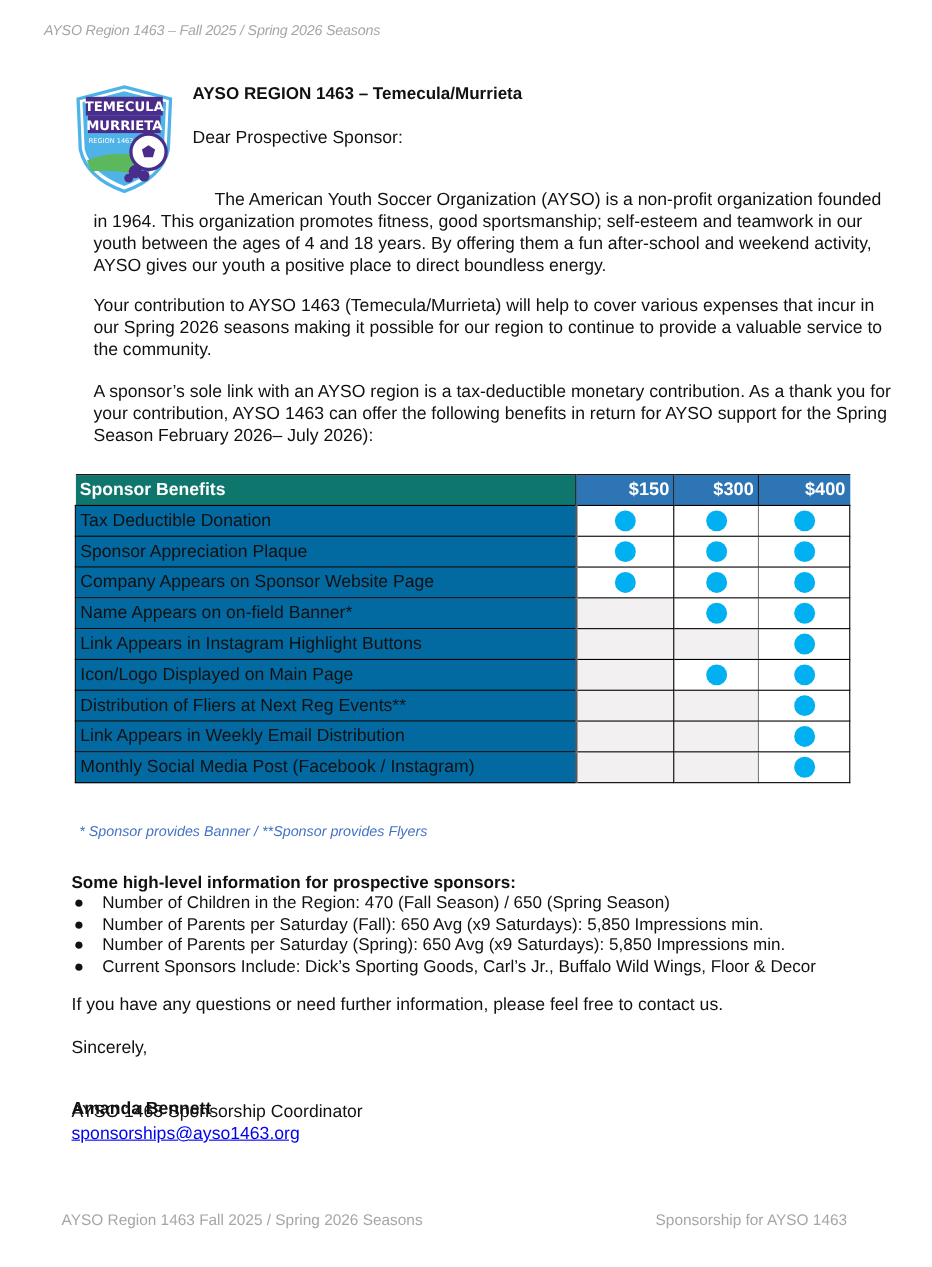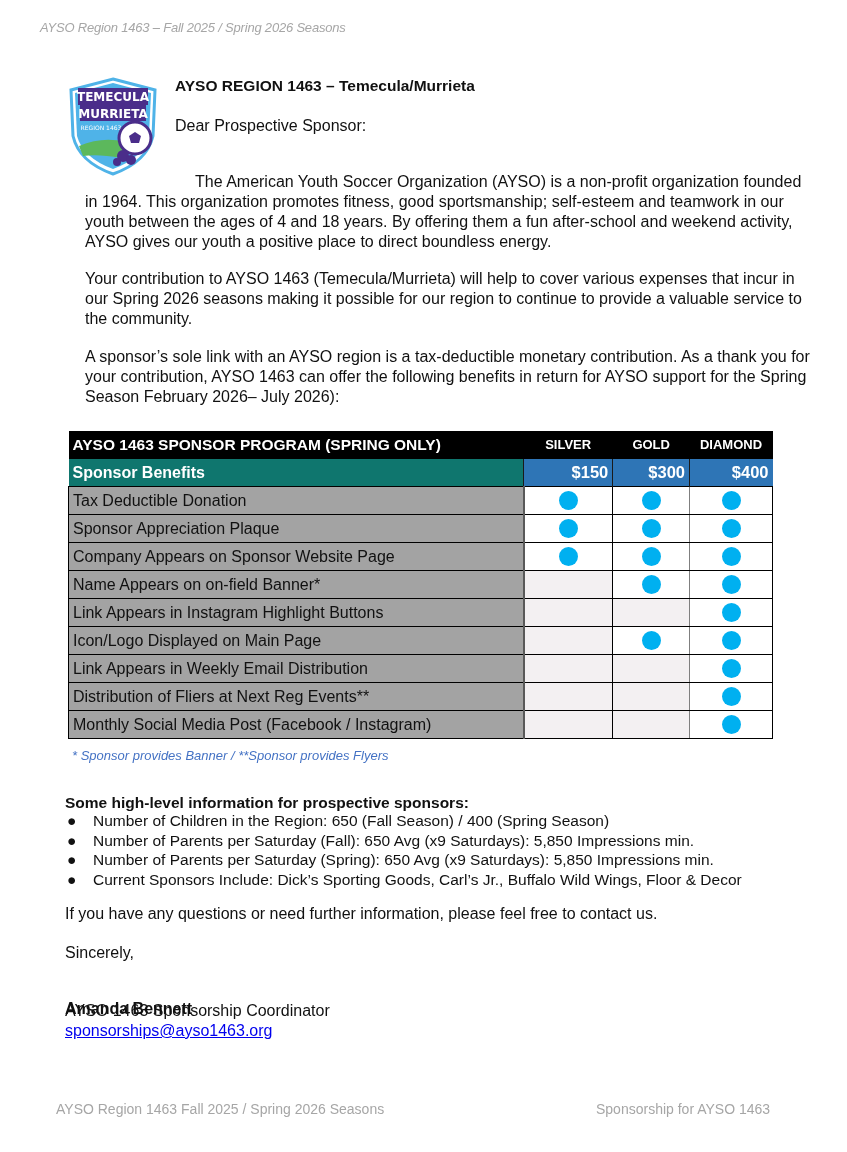--- a/index.html
+++ b/index.html
@@ -15,21 +15,21 @@
   .p2 { top: 269px; }
   .p3 { top: 347px; }
   table.sp { position: absolute; left: 68px; top: 431px; border-collapse: collapse; width: 705px; }
   table.sp td { padding: 0 4px; height: 27px; }
   .r-head td { background: #000; color: #fff; font-weight: bold; height: 26px; }
   .r-head .htitle { font-size: 15.5px; }
   .r-head .tier { font-size: 13px; text-align: center; }
   .r-price td { background: #0f766e; color: #fff; font-weight: bold; font-size: 16px; height: 28px; border-top: 1px solid #000; }
   .r-price td.price { background: #2e75b6; text-align: right; font-size: 16.5px; border-left: 1px solid #1a1a1a; }
   .r-ben td { border: 1px solid #000; }
-  .r-ben td.ben { background: #a3a3a3; font-size: 16px; width: 448px; border-right: 2px solid #595959; }
+  .r-ben td.ben { background: #0369a1; font-size: 16px; width: 448px; border-right: 2px solid #595959; }
   .r-ben td.cell { background: #fff; text-align: center; width: 80px; }
   .r-ben td.cell.empty { background: #f3f0f2; }
   .r-ben td.cell.c2 { width: 68px; border-left: 1px solid #7f7f7f; border-right: 1px solid #7f7f7f; }
   .r-ben td.cell.c1 { width: 80px; }
   .r-ben td.cell.c3 { width: 74px; }
   .dot { display: inline-block; width: 19px; height: 19px; border-radius: 50%; background: #00b0f0; vertical-align: middle; }
   .footnote { position: absolute; left: 72px; top: 748px; font-size: 13px; font-style: italic; color: #4472c4; }
   .info-head { position: absolute; left: 65px; top: 794px; font-size: 15.5px; font-weight: bold; }
   ul.info { position: absolute; left: 65px; top: 811px; margin: 0; padding: 0; list-style: none; font-size: 15.5px; line-height: 19.5px; }
   ul.info li { position: relative; padding-left: 28px; white-space: nowrap; }
@@ -66,26 +66,20 @@
 
 <div class="title">AYSO REGION 1463 – Temecula/Murrieta</div>
 <div class="greet">Dear Prospective Sponsor:</div>
 
 <div class="body-text p1"><span class="indent"></span><span>The American Youth Soccer Organization (AYSO) is a non-profit organization founded in 1964. This organization promotes fitness, good sportsmanship; self-esteem and teamwork in our youth between the ages of 4 and 18 years. By offering them a fun after-school and weekend activity, AYSO gives our youth a positive place to direct boundless energy.</span></div>
 <div class="body-text p2">Your contribution to AYSO 1463 (Temecula/Murrieta) will help to cover various expenses that incur in our Spring 2026 seasons making it possible for our region to continue to provide a valuable service to the community.</div>
 <div class="body-text p3">A sponsor’s sole link with an AYSO region is a tax-deductible monetary contribution. As a thank you for your contribution, AYSO 1463 can offer the following benefits in return for AYSO support for the Spring Season February 2026– July 2026):</div>
 
 <table class="sp">
   <tbody>
-      <tr class="r-head">
-    <td class="htitle">AYSO 1463 SPONSOR PROGRAM (SPRING ONLY)</td>
-    <td class="tier">SILVER</td>
-    <td class="tier">GOLD</td>
-    <td class="tier">DIAMOND</td>
-  </tr>
   <tr class="r-price">
     <td>Sponsor Benefits</td>
     <td class="price">$150</td>
     <td class="price">$300</td>
     <td class="price">$400</td>
   </tr>
   </tbody>
     <tbody id="benefit-rows">
       <tr class="r-ben">
         <td class="ben">Tax Deductible Donation</td>
@@ -117,45 +111,45 @@
         <td class="cell c2 empty"></td>
         <td class="cell c3"><span class="dot"></span></td>
       </tr>
       <tr class="r-ben">
         <td class="ben">Icon/Logo Displayed on Main Page</td>
         <td class="cell c1 empty"></td>
         <td class="cell c2"><span class="dot"></span></td>
         <td class="cell c3"><span class="dot"></span></td>
       </tr>
       <tr class="r-ben">
-        <td class="ben">Link Appears in Weekly Email Distribution</td>
+        <td class="ben">Distribution of Fliers at Next Reg Events**</td>
         <td class="cell c1 empty"></td>
         <td class="cell c2 empty"></td>
         <td class="cell c3"><span class="dot"></span></td>
       </tr>
       <tr class="r-ben">
-        <td class="ben">Distribution of Fliers at Next Reg Events**</td>
+        <td class="ben">Link Appears in Weekly Email Distribution</td>
         <td class="cell c1 empty"></td>
         <td class="cell c2 empty"></td>
         <td class="cell c3"><span class="dot"></span></td>
       </tr>
       <tr class="r-ben">
         <td class="ben">Monthly Social Media Post (Facebook / Instagram)</td>
         <td class="cell c1 empty"></td>
         <td class="cell c2 empty"></td>
         <td class="cell c3"><span class="dot"></span></td>
       </tr>
     </tbody>
 </table>
 
 <div class="footnote">* Sponsor provides Banner / **Sponsor provides Flyers</div>
 
 <div class="info-head">Some high-level information for prospective sponsors:</div>
 <ul class="info">
-  <li><span class="bullet">●</span><b>Number of Children in the Region:</b><span> 650 (Fall Season) / 400 (Spring Season)</span></li>
+  <li><span class="bullet">●</span><b>Number of Children in the Region:</b><span> 470 (Fall Season) / 650 (Spring Season)</span></li>
   <li><span class="bullet">●</span><b>Number of Parents per Saturday (Fall):</b><span> 650 Avg (x9 Saturdays):  5,850 Impressions min.</span></li>
   <li><span class="bullet">●</span><b>Number of Parents per Saturday (Spring):</b><span> 650 Avg (x9 Saturdays):  5,850 Impressions min.</span></li>
   <li><span class="bullet">●</span><b>Current Sponsors Include:</b><span> Dick’s Sporting Goods, Carl’s Jr., Buffalo Wild Wings, Floor &amp; Decor</span></li>
 </ul>
 
 <div class="contact">If you have any questions or need further information, please feel free to contact us.</div>
 <div class="sincerely">Sincerely,</div>
 <div class="sig-name">Amanda Bennett</div>
 <div class="sig-role">AYSO 1463 Sponsorship Coordinator</div>
 <a class="sig-email" href="mailto:sponsorships@ayso1463.org">sponsorships@ayso1463.org</a>

